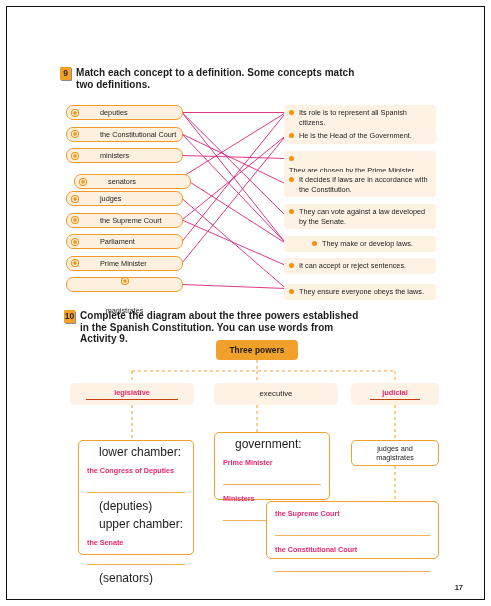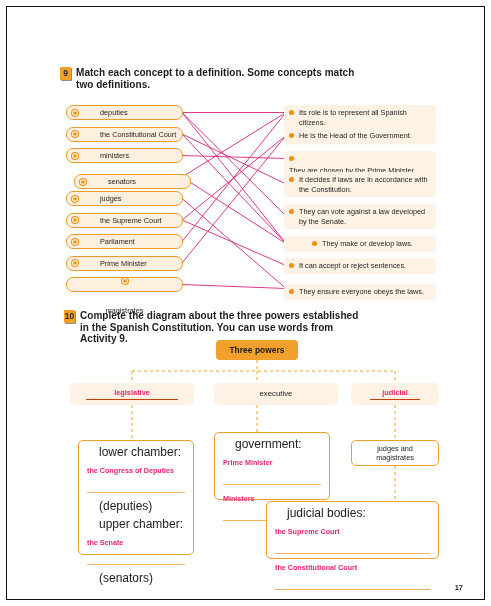--- a/index.html
+++ b/index.html
@@ -378,20 +378,19 @@
         <div class="printed-line">government:</div>
         <div class="answer-line">Prime Minister</div>
         <div class="answer-line last">Ministers</div>
       </div>
 
     <div class="detail-box" style="left:285px; top:104px; width:88px; height:26px; display:flex; align-items:center; justify-content:center; padding:0 12px;">
       <span class="plain-center">judges and magistrates</span>
     </div>
 
     <div class="detail-box" id="judicial-bodies-box" style="left:200px; top:165px; width:173px; height:58px;">
-        <div class="printed-line">judicial bodies:</div>
         <div class="answer-line">the Supreme Court</div>
         <div class="answer-line last">the Constitutional Court</div>
       </div>
   </div>
 
   <div class="page-num">17</div>
 </div>
 
 </body></html>

